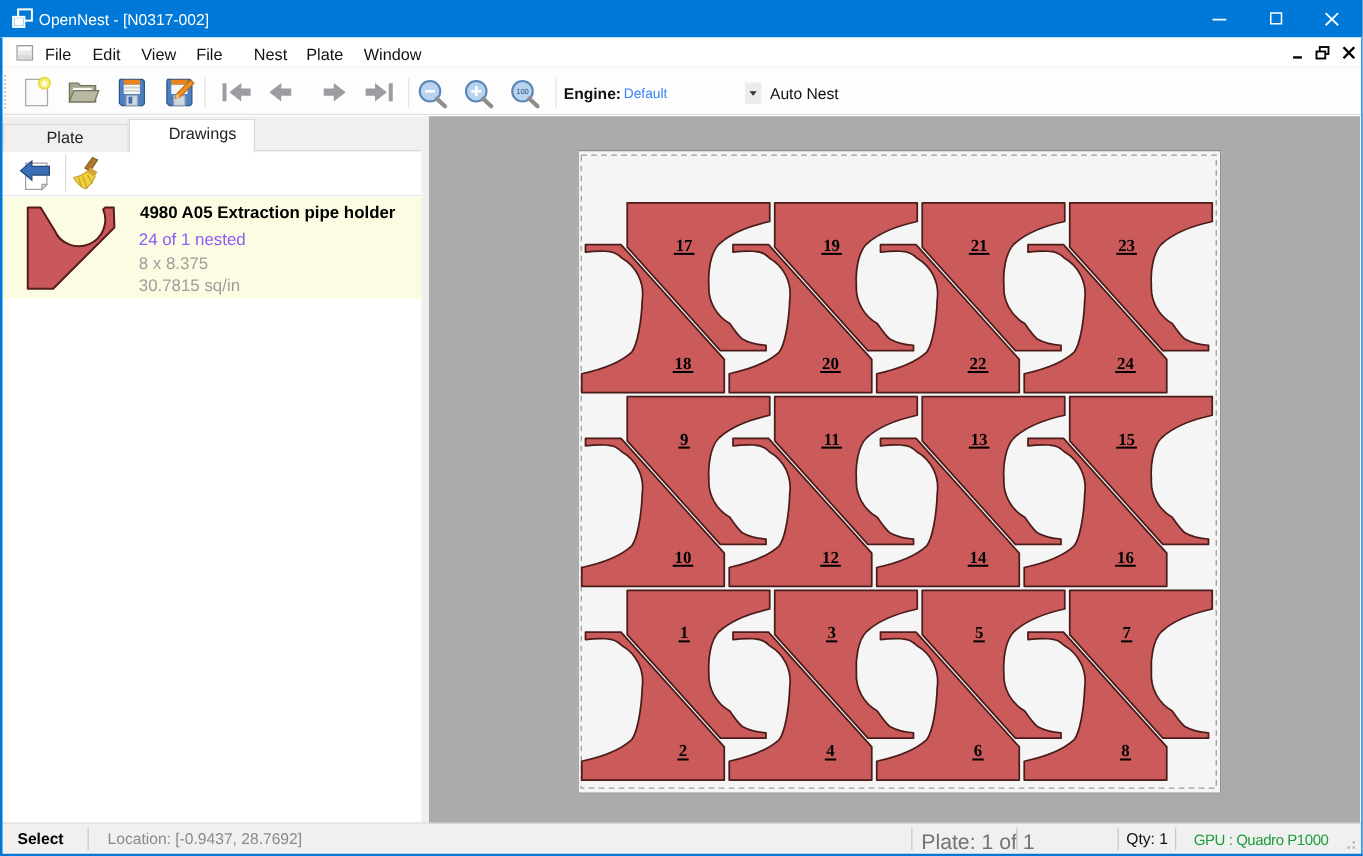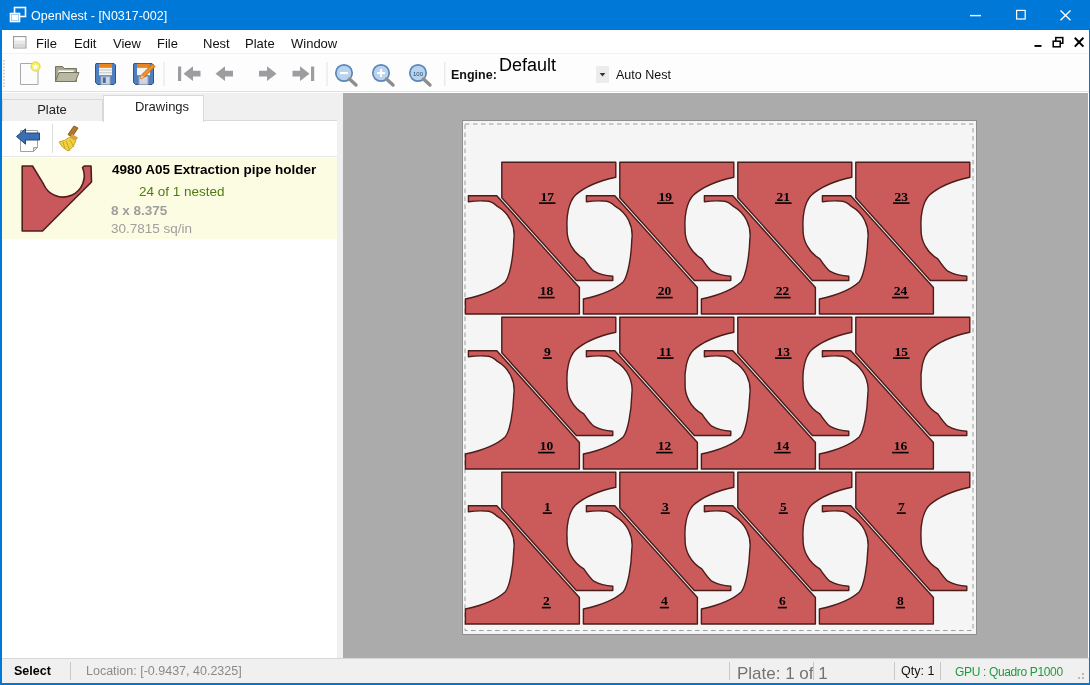--- a/index.html
+++ b/index.html
@@ -102,21 +102,21 @@
     <rect x="380" y="15" width="2.1" height="8" fill="#fff"></rect>
   </g>
   <g>
     <circle cx="418" cy="19" r="8.2" fill="#b9d3ee" stroke="#5a87b8" stroke-width="1.7"></circle>
     <line x1="423.5" y1="25" x2="430" y2="31" stroke="#8d8d8d" stroke-width="3.4" stroke-linecap="round"></line>
     <text x="418" y="21.5" font-size="6" text-anchor="middle" fill="#244b77" font-family="Liberation Sans">100</text>
   </g>
   <line x1="444.8" y1="8" x2="444.8" y2="32" stroke="#e2e2e2"></line>
 </svg>
 <div class="abs" style="left:451px;top:67.5px;font-size:12.5px;font-weight:bold;color:#111;">Engine:</div>
-<div class="abs" style="left:499px;top:55px;font-size:18px;color:#000000;">Default</div>
+<div class="abs" style="left:499px;top:69px;font-size:11px;color:#3b82f6;">Default</div>
 <div class="abs" style="left:596px;top:66px;width:13px;height:17px;background:#ececec;"></div>
 <svg class="abs" style="left:596px;top:66px" width="13" height="17">
     <path d="M3.6,7 h5.8 l-2.9,3.6 Z" fill="#333"></path>
   </svg>
 <div class="abs" style="left:616px;top:67.5px;font-size:12.5px;color:#111;">Auto Nest</div>
 
 <div class="abs" style="left:343px;top:92.5px;width:745px;height:566px;background:#ababab;"></div>
 
 <div class="abs" style="left:461.5px;top:120px;width:515px;height:514.5px;background:#f5f5f5;border:1px solid #8e8e8e;"></div>
 <svg class="abs" style="left:440px;top:100px" width="560" height="560" viewBox="440 100 560 560">
@@ -224,31 +224,31 @@
     <path d="M8,16 L12,26 M5,17 L7,24 M12,15 L16,22" stroke="#c9a32f" stroke-width="1"></path>
   </g>
 </svg>
 <div class="abs" style="left:0;top:155.5px;width:337px;height:1px;background:#e5e5e5;"></div>
 
 <div class="abs" style="left:1.5px;top:157.5px;width:336px;height:81px;background:#fcfce3;"></div>
 <svg class="abs" style="left:0;top:157.5px" width="110" height="81" viewBox="0 0 110 81">
   <path d="M22.2,8 H32.5 L43.6,26.2 A19.8,19.8 0 0 0 82.5,9.5 L84.2,8 L91,8 L91.5,24 L42.5,73 L22.2,73 Z" fill="#c9585c" stroke="#521c1c" stroke-width="1.6" stroke-linejoin="round"></path>
 </svg>
 <div class="abs" style="left:112px;top:161.5px;font-size:13.5px;font-weight:bold;color:#000;">4980 A05 Extraction pipe holder</div>
-<div class="abs" style="left:111px;top:184px;font-size:13.5px;color:#4d7c0f;margin-left:28px;">24 of 1 nested</div>
-<div class="abs" style="left:111px;top:202.5px;font-size:13.5px;color:#9e9e9e;font-weight:bold;">8 x 8.375</div>
+<div class="abs" style="left:111px;top:184px;font-size:13.5px;color:#8b5cf6;">24 of 1 nested</div>
+<div class="abs" style="left:111px;top:202.5px;font-size:13.5px;color:#9e9e9e;">8 x 8.375</div>
 <div class="abs" style="left:111px;top:221px;font-size:13.5px;color:#9e9e9e;">30.7815 sq/in</div>
 
 <div class="abs" style="left:337px;top:92.5px;width:6px;height:566.5px;background:#f0f0f0;"></div>
 
 <div class="abs" style="left:0;top:658px;width:1090px;height:1px;background:#d6d6d6;"></div>
 <div class="abs" style="left:0;top:659px;width:1090px;height:24px;background:#f0f0f0;"></div>
 <div class="abs" style="left:14px;top:663.5px;font-size:12.5px;font-weight:700;color:#000;">Select</div>
 <div class="abs" style="left:70px;top:662px;width:1px;height:18px;background:#c8c8c8;"></div>
-<div class="abs" style="left:86px;top:664px;font-size:12.5px;color:#8a8a8a;">Location: [-0.9437, 40.2325]</div>
+<div class="abs" style="left:86px;top:664px;font-size:12.5px;color:#8a8a8a;">Location: [-0.9437, 28.7692]</div>
 <div class="abs" style="left:729px;top:662px;width:1px;height:18px;background:#c8c8c8;"></div>
 <div class="abs" style="left:737px;top:664px;font-size:17px;color:#737373;">Plate: 1 of 1</div>
 <div class="abs" style="left:813px;top:662px;width:1px;height:18px;background:#c8c8c8;"></div>
 <div class="abs" style="left:820px;top:664px;font-size:12.5px;color:#111;margin-top:23px;">Size: 36 x 36</div>
 <div class="abs" style="left:894px;top:662px;width:1px;height:18px;background:#c8c8c8;"></div>
 <div class="abs" style="left:901px;top:664px;font-size:12.5px;color:#111;">Qty: 1</div>
 <div class="abs" style="left:940px;top:662px;width:1px;height:18px;background:#c8c8c8;"></div>
 <div class="abs" style="left:955px;top:665px;font-size:12px;letter-spacing:-0.35px;color:#1e9c3a;">GPU : Quadro P1000</div>
 <svg class="abs" style="left:1072px;top:668px" width="15" height="14">
   <g fill="#b9b9b9">

